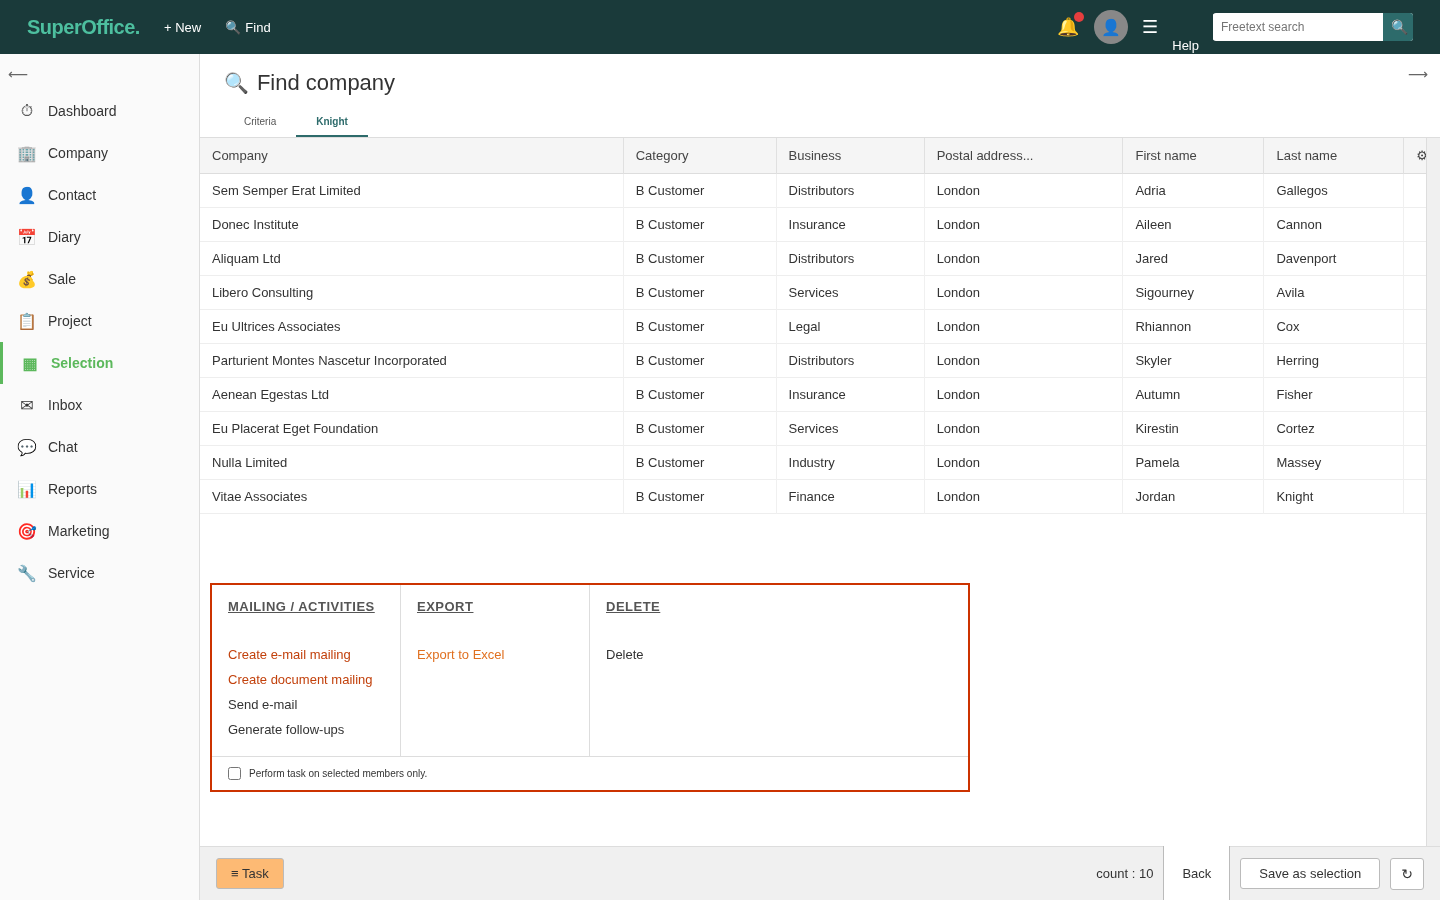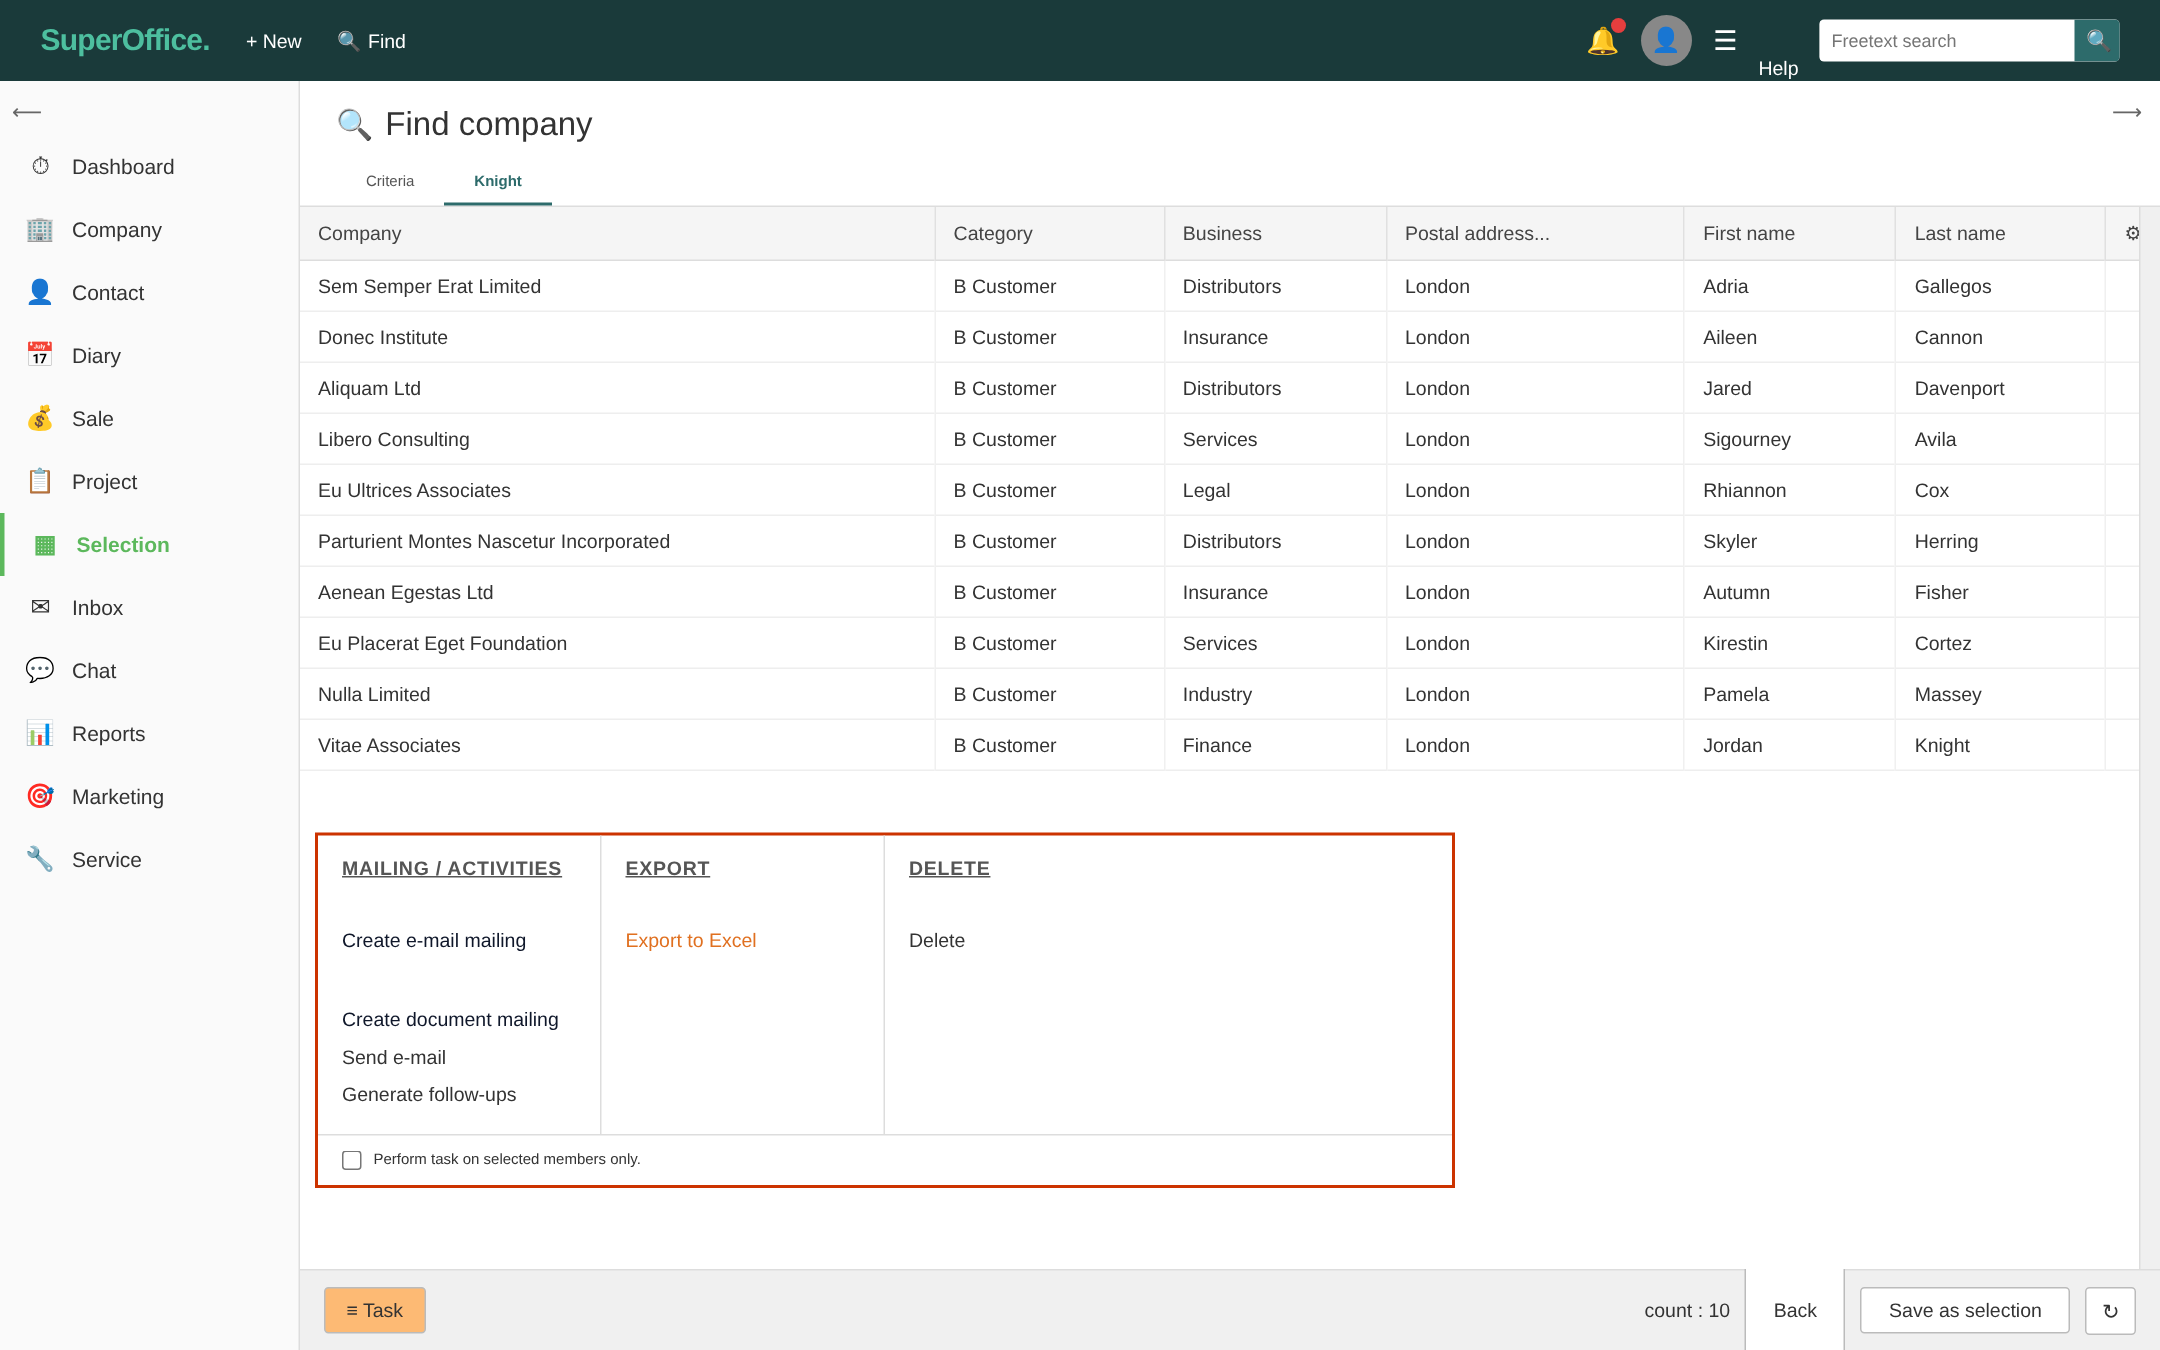--- a/index.html
+++ b/index.html
@@ -266,21 +266,21 @@
       letter-spacing: 0.5px;
       margin-bottom: 28px;
       text-decoration: underline;
     }
     .task-item {
       padding: 5px 0;
       cursor: pointer;
       color: #333;
       font-size: 13px;
     }
-    .task-item.disabled { color: #0f172a; cursor: default; margin-top: 28px; }
+    .task-item.disabled { color: #c2410c; cursor: default; }
     .task-item.accent { color: #e07020; }
     .task-footer {
       padding: 10px 16px;
       display: flex;
       align-items: center;
       gap: 8px;
     }
     .task-footer input[type=checkbox] { cursor: pointer; }
     .task-footer label { font-size: 10px; color: #333; cursor: pointer; }
 

